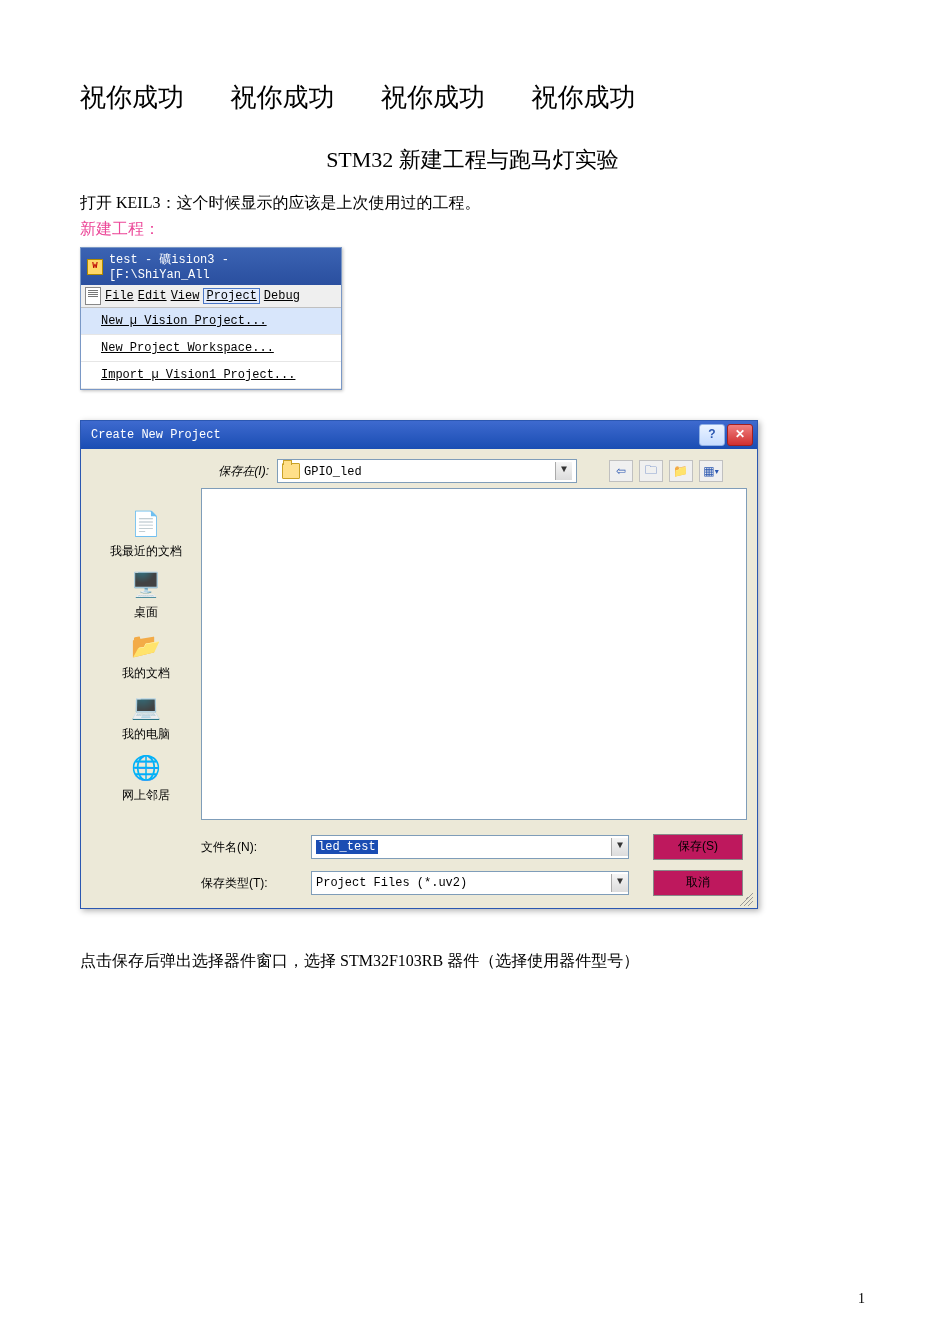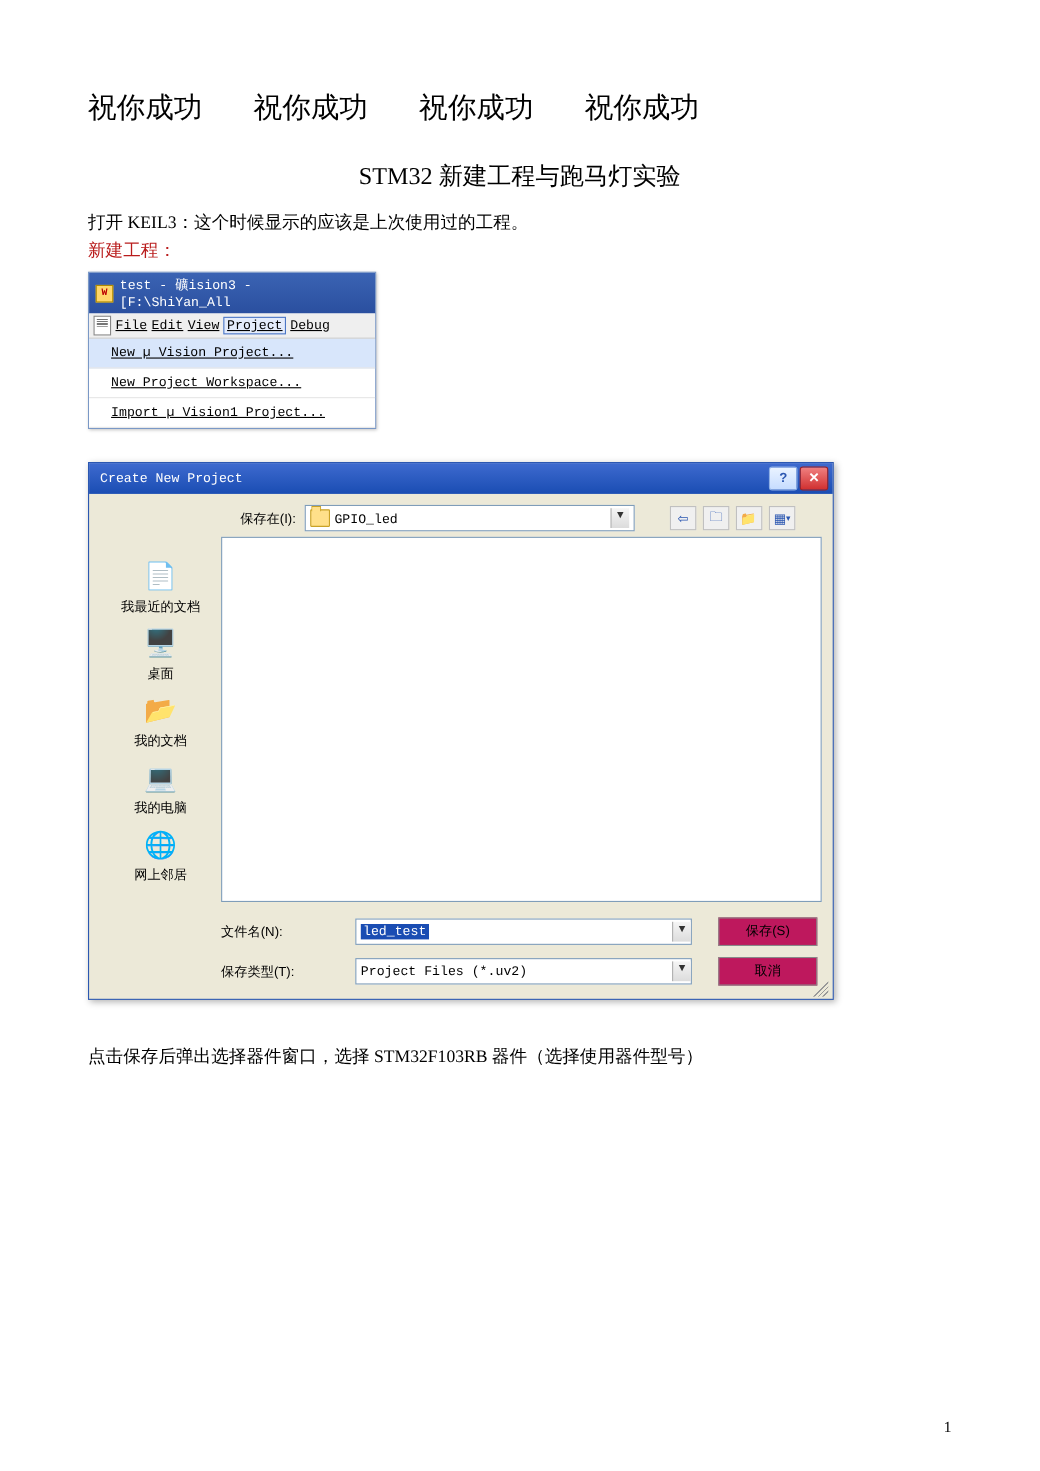--- a/index.html
+++ b/index.html
@@ -27,21 +27,21 @@
     text-align: center;
     font-size: 22px;
     font-family: "SimSun", serif;
     margin-bottom: 16px;
   }
   .p {
     font-size: 16px;
     line-height: 1.5;
     margin: 2px 0;
   }
-  .red { color: #b91c1c; }
+  .red { color: #ec4899; }
 
   
   .keil {
     width: 260px;
     margin: 6px 0 30px 0;
     border: 1px solid #7a98c6;
     font-family: "Courier New", monospace;
     font-size: 12px;
     box-shadow: 1px 1px 3px rgba(0,0,0,.25);
   }
@@ -167,21 +167,21 @@
   .dlg-right {
     flex: 1;
     display: flex;
     flex-direction: column;
   }
   .dlg-row1 {
     display: flex;
     align-items: center;
     gap: 8px;
   }
-  .savein-label { width: 68px; text-align: right; }
+  .savein-label { width: 68px; text-align: right; font-style: italic; }
   .combo-folder {
     flex: 1;
     height: 22px;
     border: 1px solid #7f9db9;
     background: #fff;
     display: flex;
     align-items: center;
     padding: 0 4px;
     font-family: "Courier New", monospace;
     max-width: 290px;
@@ -241,21 +241,20 @@
   }
   .txtbox {
     height: 22px;
     border: 1px solid #7f9db9;
     background: #fff;
     display: flex;
     align-items: center;
     justify-content: space-between;
     padding: 0 0 0 4px;
     font-family: "Courier New", monospace;
-    margin-left: 12px;
   }
   .txtbox .v.sel { background: #1a4db3; color: #fff; padding: 0 2px; }
   .btn {
     height: 24px;
     border: 1px solid #888;
     background: #be185d;
     text-align: center;
     line-height: 22px;
     font-family: "SimSun", sans-serif;
   }

